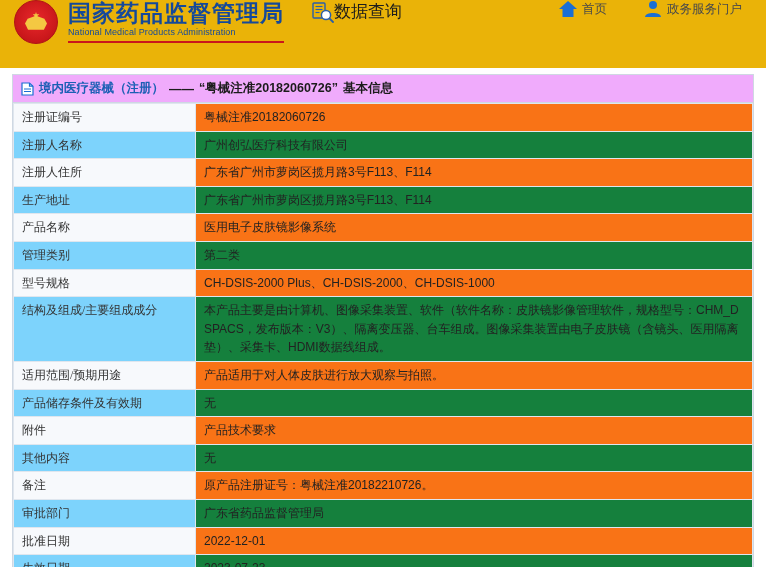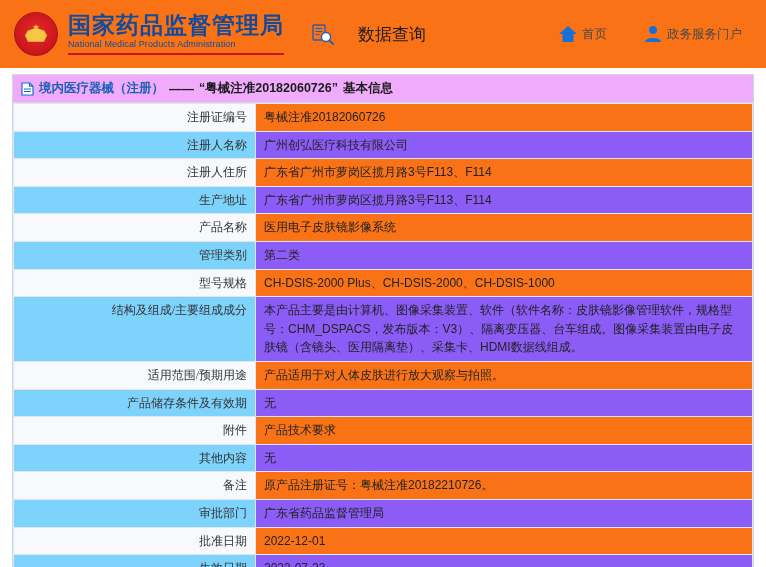--- a/index.html
+++ b/index.html
@@ -10,23 +10,23 @@
     font-family: "Liberation Sans", sans-serif;
     font-size: 12px;
     color: #333;
     overflow: hidden;
   }
 
   
   .header {
     height: 68px;
     display: flex;
-    align-items: center;
+    align-items: flex-start;
     padding: 0 18px 0 14px;
-    background: #f97316;
+    background: #eab308;
   }
   .brand {
     display: flex;
     align-items: center;
     gap: 10px;
   }
   .emblem {
     width: 44px; height: 44px;
     border-radius: 50%;
     background: radial-gradient(circle at 50% 45%, #e8282b 0%, #c8161a 70%, #a01014 100%);
@@ -69,21 +69,21 @@
   .brand-rule {
     height: 2px;
     background: #c9161c;
     margin-top: 4px;
     width: 100%;
   }
 
   .module-title {
     display: flex;
     align-items: center;
-    gap: 24px;
+    gap: 0;
     margin-left: 28px;
     color: #1c1c1c;
     font-size: 17px;
   }
   .module-title .mag {
     width: 22px; height: 22px;
     position: relative;
     flex: none;
   }
   .module-title .mag svg { display: block; }
@@ -136,34 +136,34 @@
     table-layout: fixed;
   }
   table.info td {
     border: 1px solid #dfe6ee;
     padding: 4px 8px;
     vertical-align: top;
     font-size: 12px;
     line-height: 1.55;
   }
   td.label {
-    width: 242px;
-    text-align: right;
+    width: 182px;
+    text-align: left;
     background: #f7f9fc;
     color: #333;
     white-space: nowrap;
     font-family: Liberation Serif, serif;
   }
   td.value {
     background: #f97316;
     color: #222;
     word-break: break-all;
   }
   tr.alt td.label { background: #7dd3fc; }
-  tr.alt td.value { background: #8b5cf6; }
+  tr.alt td.value { background: #15803d; }
 </style>
 </head>
 <body>
 
 <div class="header">
   <div class="brand">
     <div class="emblem"></div>
     <div class="brand-text">
       <div class="brand-cn">国家药品监督管理局</div>
       <div class="brand-en">National Medical Products Administration</div>

